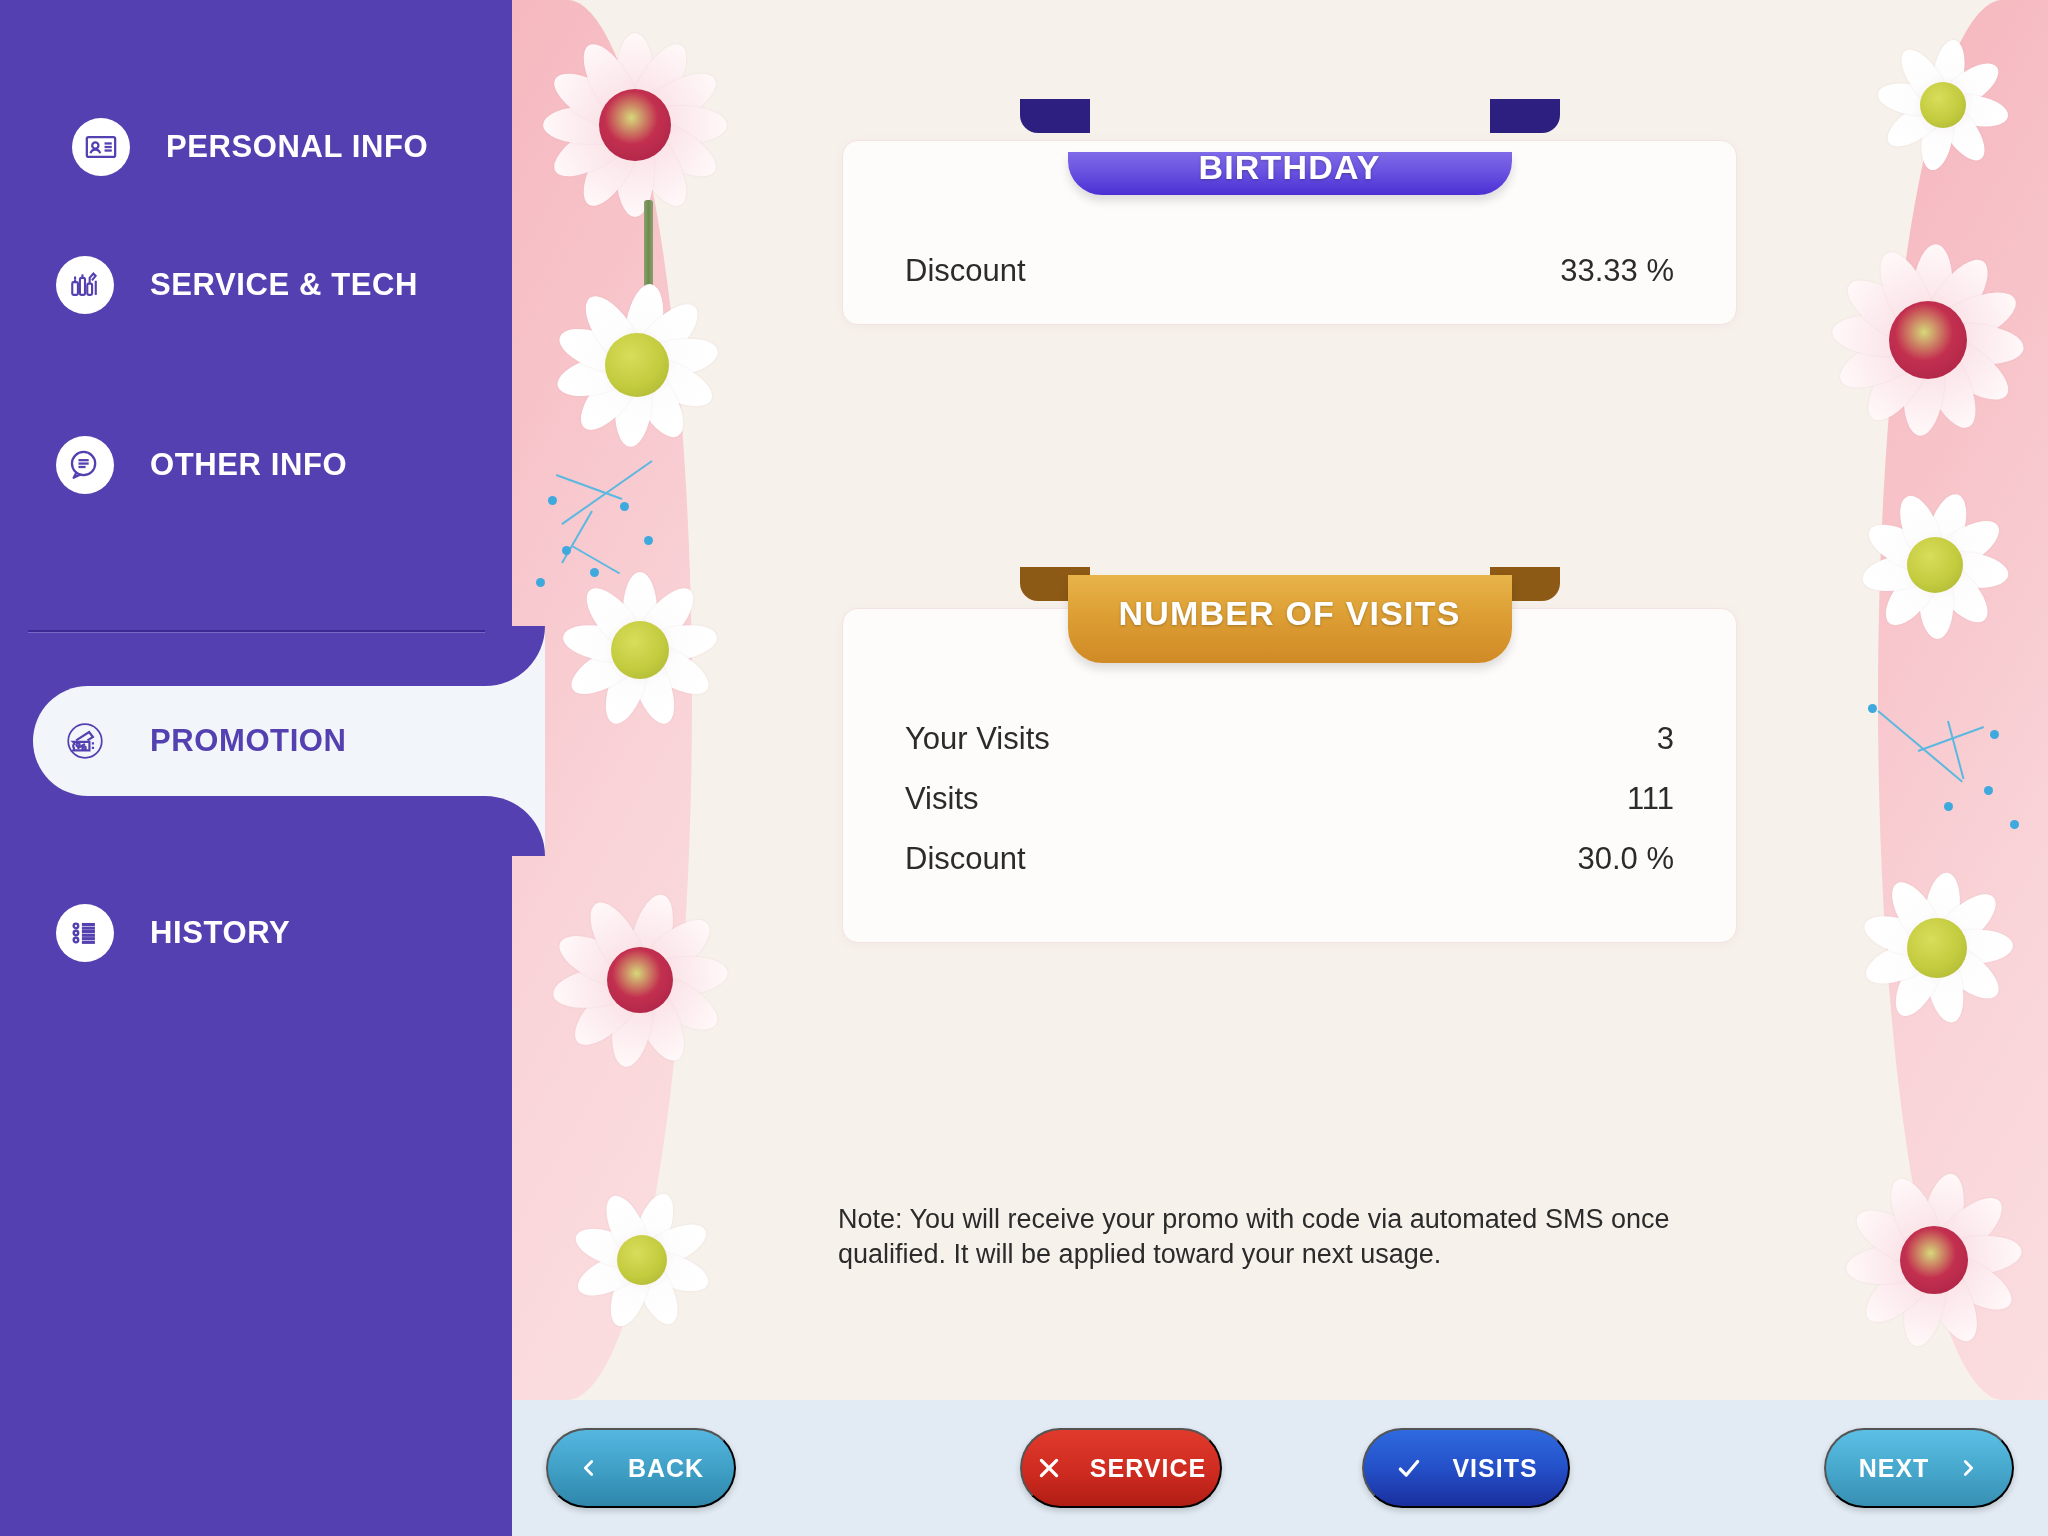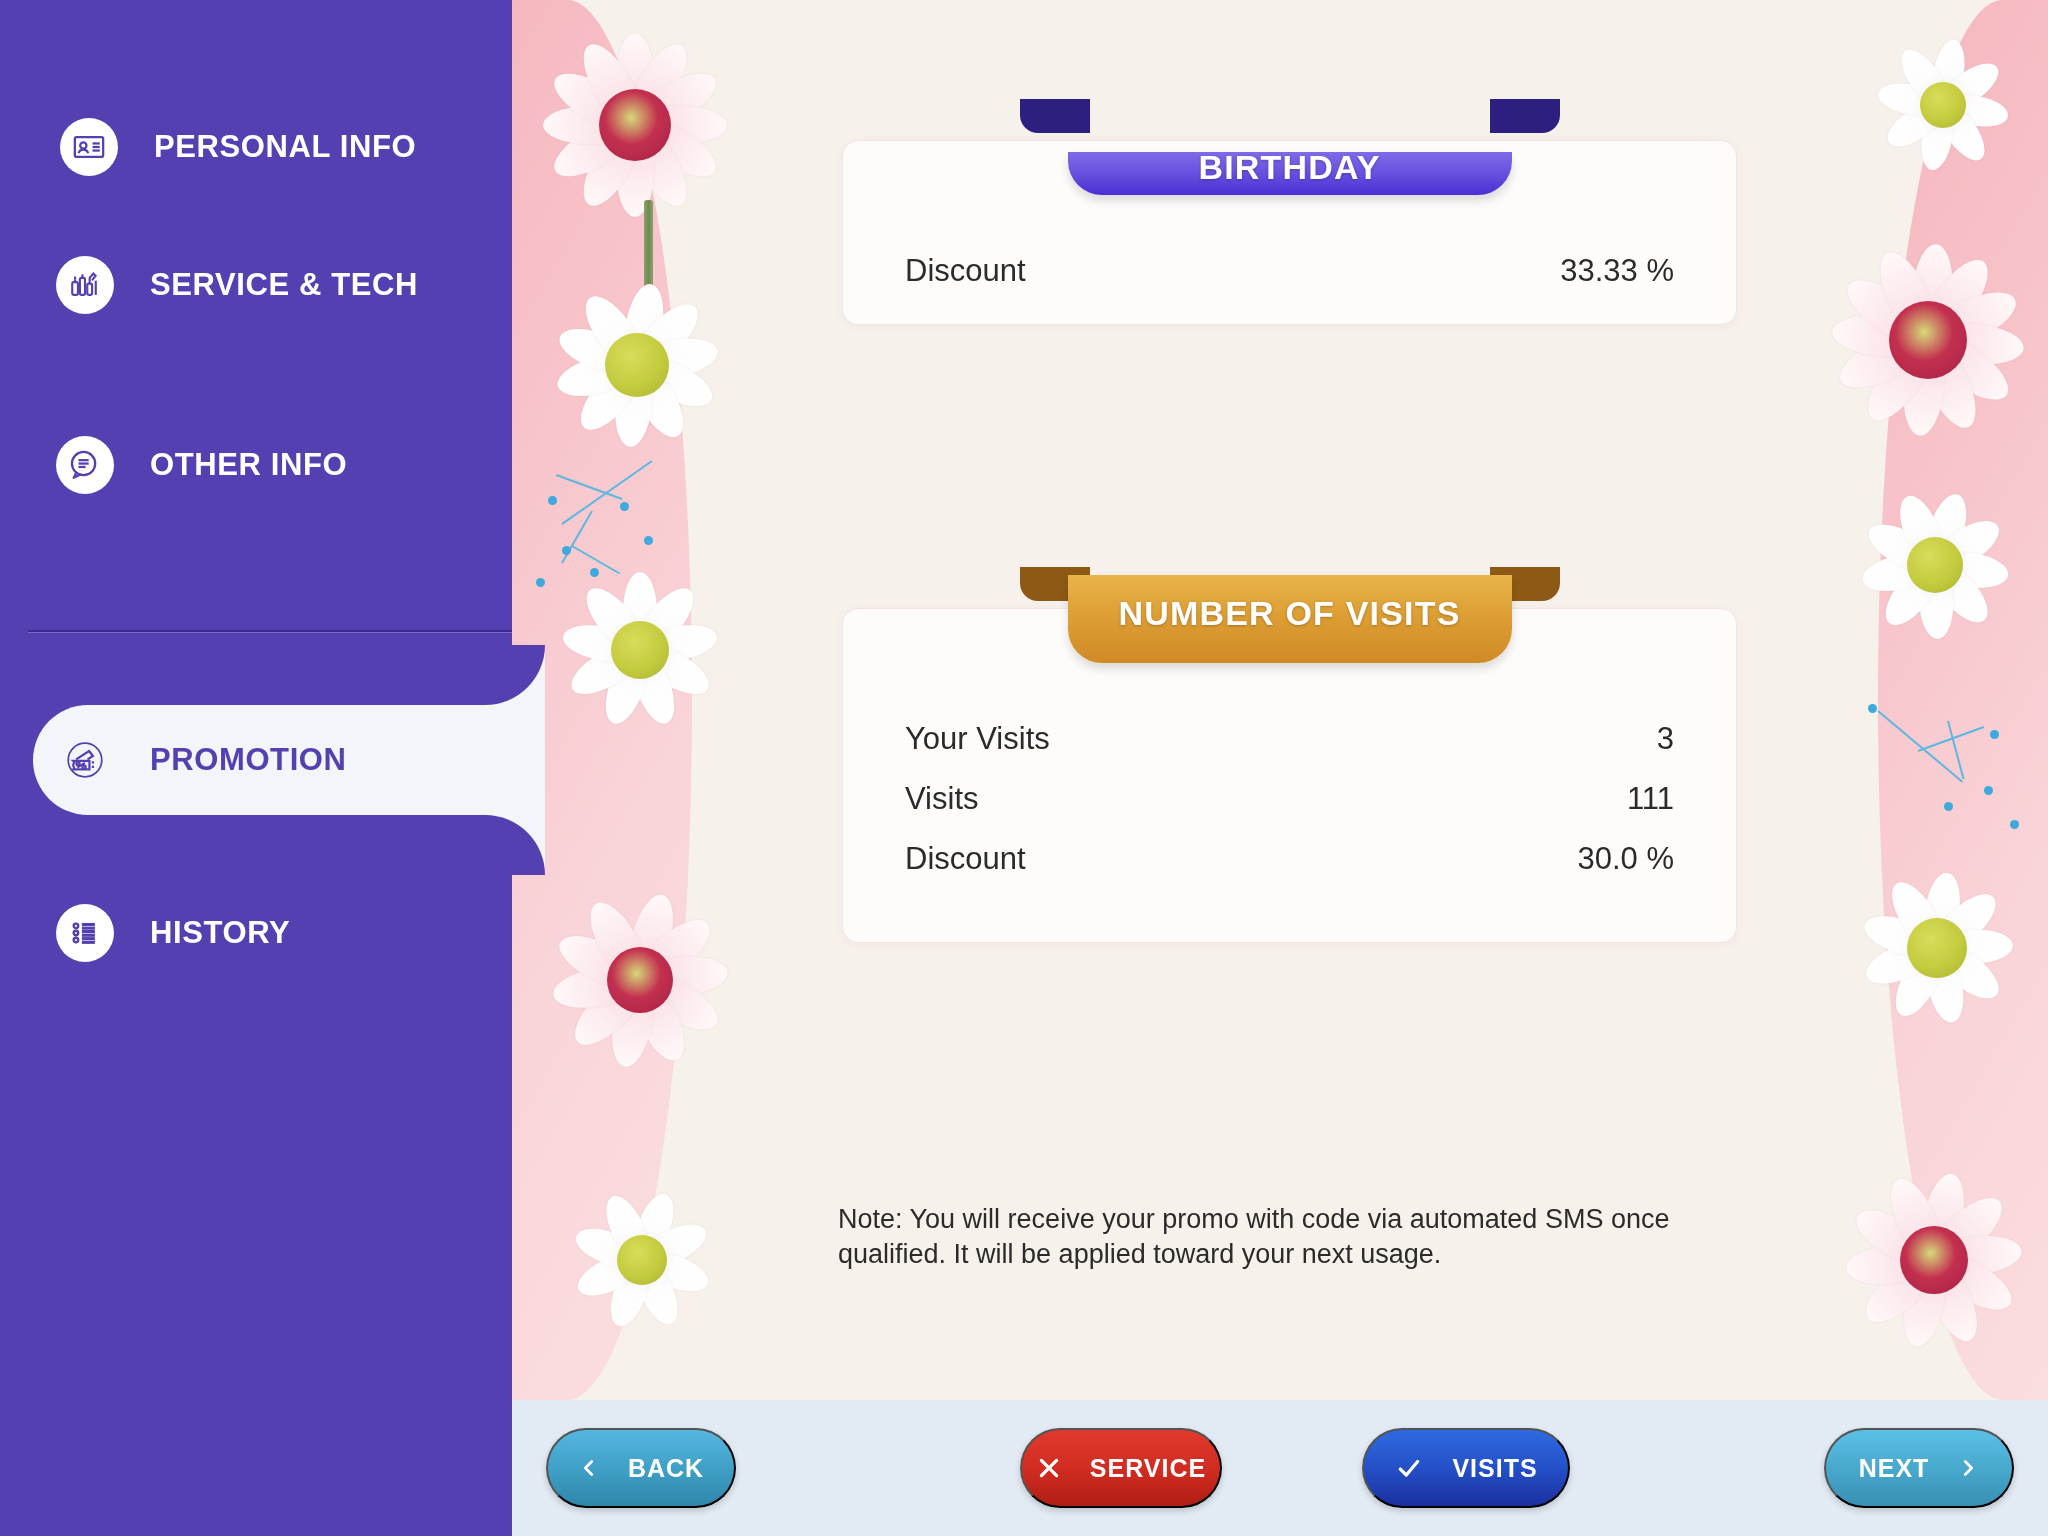--- a/index.html
+++ b/index.html
@@ -40,21 +40,20 @@
     color: #ffffff;
   }
   
   .nav-item.active {
     background: #f2f6fa;
     border-top-left-radius: 58px;
     border-bottom-left-radius: 58px;
     margin-left: 33px;
     padding-left: 23px;
     width: 512px;
-    margin-top: 19px;
   }
   .nav-item.active .nav-label { color: #5440b0; }
   .nav-item.active .icon-badge { background: #f2f6fa; }
   
   .notch {
     position: absolute; right: 0; width: 60px; height: 60px;
     background: #f2f6fa; pointer-events: none;
   }
   .notch::after {
     content: ""; position: absolute; inset: 0;
@@ -214,21 +213,21 @@
   .btn.next   { right: 34px; width: 190px;
                 background: linear-gradient(to bottom, #5cc0e6 0%, #46a6cb 55%, #3790b3 100%); }
 </style>
 </head>
 <body>
 
 <div id="app">
 
   <nav class="sidebar">
 
-    <div class="nav-item" style="top:0;position:absolute;left:4px;width:512px;margin-top:92px">
+    <div class="nav-item" style="top:0;position:absolute;left:16px;width:512px;margin-top:92px">
       <span class="icon-badge">
         <svg width="34" height="34" viewBox="0 0 24 24" fill="none" stroke="#5440b0" stroke-width="1.6">
           <rect x="2" y="5" width="20" height="14" rx="1.2"></rect>
           <circle cx="8" cy="11" r="2.2"></circle>
           <path d="M4.6 16.4c.5-1.7 1.9-2.6 3.4-2.6s2.9.9 3.4 2.6"></path>
           <line x1="14.5" y1="9.5" x2="19.6" y2="9.5"></line>
           <line x1="14.5" y1="12" x2="19.6" y2="12"></line>
           <line x1="14.5" y1="14.5" x2="19.6" y2="14.5"></line>
         </svg>
       </span>

